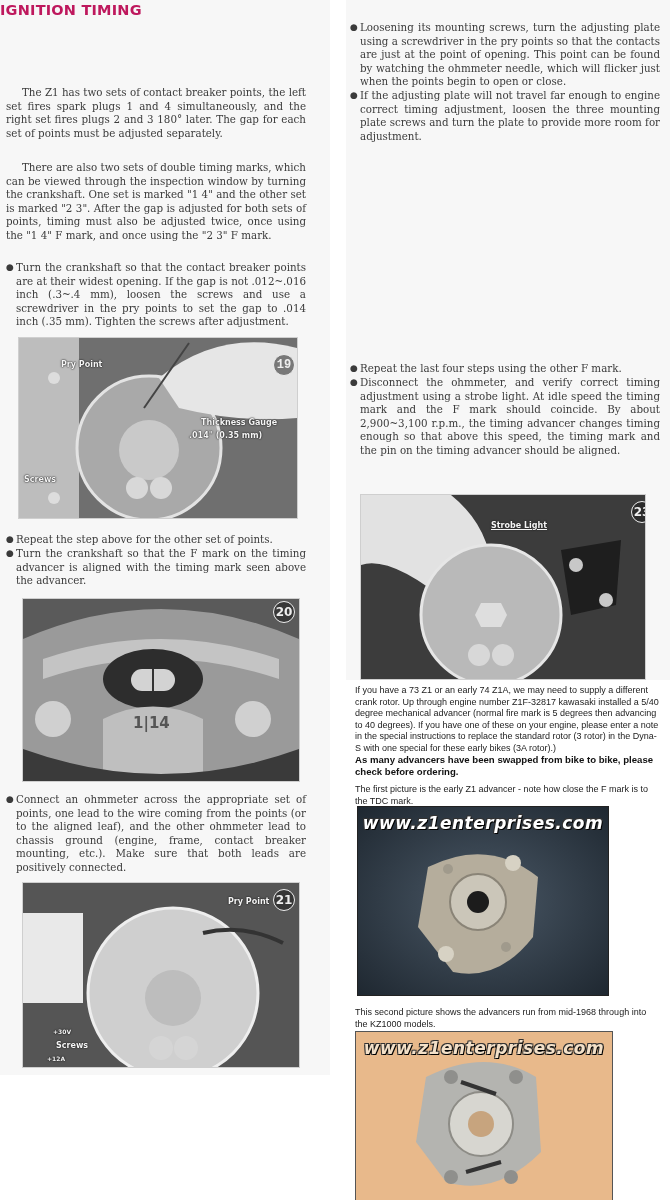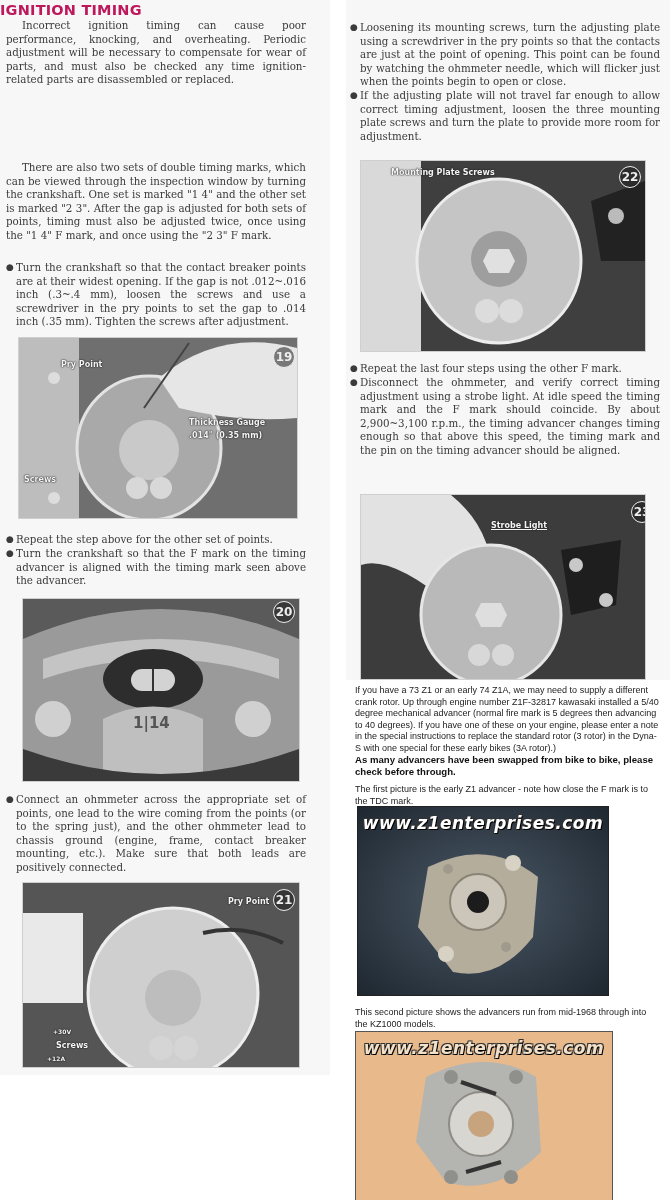--- a/index.html
+++ b/index.html
@@ -20,21 +20,21 @@
   .web{position:absolute;font:9px/11.5px "Liberation Sans",sans-serif;color:#222;}
   .web.bold{font-weight:bold;font-size:9.6px;color:#111;}
   .watermark{position:absolute;left:0;right:0;top:6px;text-align:center;font:italic bold 17px "DejaVu Sans",sans-serif;color:#fff;letter-spacing:0.5px;text-shadow:1px 1px 0 #000,-1px -1px 0 #333,1px -1px 0 #333,-1px 1px 0 #333;}
 </style>
 </head>
 <body>
 
 <div class="col left scan" style="height:1075px;">
   <div class="title">IGNITION TIMING</div>
 
-  <div class="para indent" style="left:6px;top:19px;width:300px;">Incorrect ignition timing can cause poor performance, knocking, and overheating. Periodic adjustment will be necessary to compensate for wear of parts, and must also be checked any time ignition-related parts are disassembled or replaced.</div>
+  <div class="para indent" style="left:6px;top:86px;width:300px;">The Z1 has two sets of contact breaker points, the left set fires spark plugs 1 and 4 simultaneously, and the right set fires plugs 2 and 3 180° later. The gap for each set of points must be adjusted separately.</div>
   <div class="para indent" style="left:6px;top:161px;width:300px;">There are also two sets of double timing marks, which can be viewed through the inspection window by turning the crankshaft. One set is marked "1 4" and the other set is marked "2 3". After the gap is adjusted for both sets of points, timing must also be adjusted twice, once using the "1 4" F mark, and once using the "2 3" F mark.</div>
 
   <div class="bullet" style="left:6px;top:261px;width:290px;">
     <span class="dot">●</span>
     <span>Turn the crankshaft so that the contact breaker points are at their widest opening. If the gap is not .012~.016 inch (.3~.4 mm), loosen the screws and use a screwdriver in the pry points to set the gap to .014 inch (.35 mm). Tighten the screws after adjustment.</span>
   </div>
 
   <div class="photo" style="left:18px;top:337px;width:278px;height:180px;">
     <svg viewBox="0 0 278 180" preserveAspectRatio="none">
       <rect width="278" height="180" fill="#6f6f6f"></rect>
@@ -42,24 +42,24 @@
       <circle cx="130" cy="110" r="72" fill="#a9a9a9" stroke="#e3e3e3" stroke-width="3"></circle>
       <circle cx="130" cy="112" r="30" fill="#c9c9c9"></circle>
       <circle cx="118" cy="150" r="11" fill="#d8d8d8"></circle>
       <circle cx="142" cy="150" r="11" fill="#d8d8d8"></circle>
       <path d="M140 40 Q200 -10 278 10 L278 80 Q220 85 160 70 Z" fill="#e6e6e6"></path>
       <line x1="170" y1="5" x2="125" y2="70" stroke="#444" stroke-width="2"></line>
       <circle cx="35" cy="40" r="6" fill="#ddd"></circle>
         <circle cx="35" cy="160" r="6" fill="#ddd"></circle>
     </svg>
     <div class="cap" style="left:42px;top:22px;">Pry Point</div>
-    <div class="cap" style="left:170px;top:80px;">Thickness Gauge</div>
+    <div class="cap" style="left:182px;top:80px;">Thickness Gauge</div>
     <div class="cap" style="left:170px;top:93px;">.014" (0.35 mm)</div>
     <div class="cap" style="left:5px;top:137px;">Screws</div>
-    <div class="fignum" style="left:254px;top:8px;">19</div>
+    <div class="fignum" style="left:254px;top:16px;font-family:Liberation Mono, monospace;">19</div>
   </div>
 
   <div class="bullet" style="left:6px;top:533px;width:290px;">
     <span class="dot">●</span>
     <span>Repeat the step above for the other set of points.</span>
   </div>
   <div class="bullet" style="left:6px;top:547px;width:290px;">
     <span class="dot">●</span>
     <span>Turn the crankshaft so that the F mark on the timing advancer is aligned with the timing mark seen above the advancer.</span>
   </div>
@@ -76,21 +76,21 @@
       <circle cx="30" cy="120" r="18" fill="#d0d0d0"></circle>
         <circle cx="230" cy="120" r="18" fill="#d0d0d0"></circle>
       <path d="M0 150 Q138 200 276 150 L276 182 L0 182 Z" fill="#3a3a3a"></path>
     </svg>
     <div class="cap" style="left:110px;top:115px;color:#555;text-shadow:none;font-size:15px;">1|14</div>
     <div class="fignum" style="left:250px;top:2px;">20</div>
   </div>
 
   <div class="bullet" style="left:6px;top:793px;width:290px;">
     <span class="dot">●</span>
-    <span>Connect an ohmmeter across the appropriate set of points, one lead to the wire coming from the points (or to the spring just), and the other ohmmeter lead to chassis ground (engine, frame, contact breaker mounting, etc.). Make sure that both leads are positively connected.</span>
+    <span>Connect an ohmmeter across the appropriate set of points, one lead to the wire coming from the points (or to the aligned leaf), and the other ohmmeter lead to chassis ground (engine, frame, contact breaker mounting, etc.). Make sure that both leads are positively connected.</span>
   </div>
 
   <div class="photo" style="left:22px;top:882px;width:276px;height:184px;">
     <svg viewBox="0 0 276 184" preserveAspectRatio="none">
       <rect width="276" height="184" fill="#555"></rect>
       <rect x="0" y="30" width="60" height="90" fill="#e9e9e9"></rect>
       <circle cx="150" cy="110" r="85" fill="#cfcfcf" stroke="#eee" stroke-width="3"></circle>
       <circle cx="150" cy="115" r="28" fill="#bdbdbd"></circle>
       <circle cx="138" cy="165" r="12" fill="#d5d5d5"></circle>
         <circle cx="163" cy="165" r="12" fill="#d5d5d5"></circle>
@@ -104,38 +104,23 @@
   </div>
 </div>
 
 <div class="col right scan" style="height:680px;">
   <div class="bullet" style="left:4px;top:21px;width:300px;">
     <span class="dot">●</span>
     <span>Loosening its mounting screws, turn the adjusting plate using a screwdriver in the pry points so that the contacts are just at the point of opening. This point can be found by watching the ohmmeter needle, which will flicker just when the points begin to open or close.</span>
   </div>
   <div class="bullet" style="left:4px;top:89px;width:300px;">
     <span class="dot">●</span>
-    <span>If the adjusting plate will not travel far enough to allow correct timing adjustment, loosen the three mounting plate screws and turn the plate to provide more room for adjustment.</span>
+    <span>If the adjusting plate will not travel far enough to engine correct timing adjustment, loosen the three mounting plate screws and turn the plate to provide more room for adjustment.</span>
   </div>
 
-  <div class="photo" style="left:14px;top:160px;width:284px;height:190px;">
-    <svg viewBox="0 0 284 190" preserveAspectRatio="none">
-      <rect width="284" height="190" fill="#3f3f3f"></rect>
-      <rect x="0" y="0" width="60" height="190" fill="#d9d9d9"></rect>
-      <circle cx="138" cy="100" r="82" fill="#c5c5c5" stroke="#ececec" stroke-width="3"></circle>
-      <circle cx="138" cy="98" r="28" fill="#9e9e9e"></circle>
-      <polygon points="128,88 148,88 154,100 148,112 128,112 122,100" fill="#e0e0e0"></polygon>
-      <circle cx="126" cy="150" r="12" fill="#dcdcdc"></circle>
-        <circle cx="150" cy="150" r="12" fill="#dcdcdc"></circle>
-      <path d="M230 40 L284 20 L284 100 L240 100 Z" fill="#222"></path>
-      <circle cx="255" cy="55" r="8" fill="#bbb"></circle>
-    </svg>
-    <div class="cap" style="left:30px;top:7px;">Mounting Plate Screws</div>
-    <div class="fignum" style="left:258px;top:5px;">22</div>
-  </div>
 
   <div class="bullet" style="left:4px;top:362px;width:300px;">
     <span class="dot">●</span>
     <span>Repeat the last four steps using the other F mark.</span>
   </div>
   <div class="bullet" style="left:4px;top:376px;width:300px;">
     <span class="dot">●</span>
     <span>Disconnect the ohmmeter, and verify correct timing adjustment using a strobe light. At idle speed the timing mark and the F mark should coincide. By about 2,900~3,100 r.p.m., the timing advancer changes timing enough so that above this speed, the timing mark and the pin on the timing advancer should be aligned.</span>
   </div>
 
@@ -150,21 +135,21 @@
       <path d="M200 55 L260 45 L255 110 L210 120 Z" fill="#1e1e1e"></path>
       <circle cx="215" cy="70" r="7" fill="#c8c8c8"></circle>
         <circle cx="245" cy="105" r="7" fill="#c8c8c8"></circle>
     </svg>
     <div class="cap" style="left:130px;top:26px;text-decoration:underline;">Strobe Light</div>
     <div class="fignum" style="left:258px;top:6px;margin-left:12px;">23</div>
   </div>
 </div>
 
 <div class="web" style="left:355px;top:685px;width:305px;">If you have a 73 Z1 or an early 74 Z1A, we may need to supply a different crank rotor. Up through engine number Z1F-32817 kawasaki installed a 5/40 degree mechanical advancer (normal fire mark is 5 degrees then advancing to 40 degrees). If you have one of these on your engine, please enter a note in the special instructions to replace the standard rotor (3 rotor) in the Dyna-S with one special for these early bikes (3A rotor).)</div>
-<div class="web bold" style="left:355px;top:754px;width:305px;">As many advancers have been swapped from bike to bike, please check before through.</div>
+<div class="web bold" style="left:355px;top:754px;width:305px;">As many advancers have been swapped from bike to bike, please check before ordering.</div>
 
 <div class="web" style="left:355px;top:784px;width:305px;">The first picture is the early Z1 advancer - note how close the F mark is to the TDC mark.</div>
 <div class="photo" style="left:357px;top:806px;width:250px;height:188px;border-color:#222;">
   <svg viewBox="0 0 250 188" preserveAspectRatio="none">
     <defs>
       <radialGradient id="g1" cx="50%" cy="50%" r="70%">
         <stop offset="0" stop-color="#4a5866"></stop>
           <stop offset="1" stop-color="#1f2831"></stop>
       </radialGradient>
     </defs>

